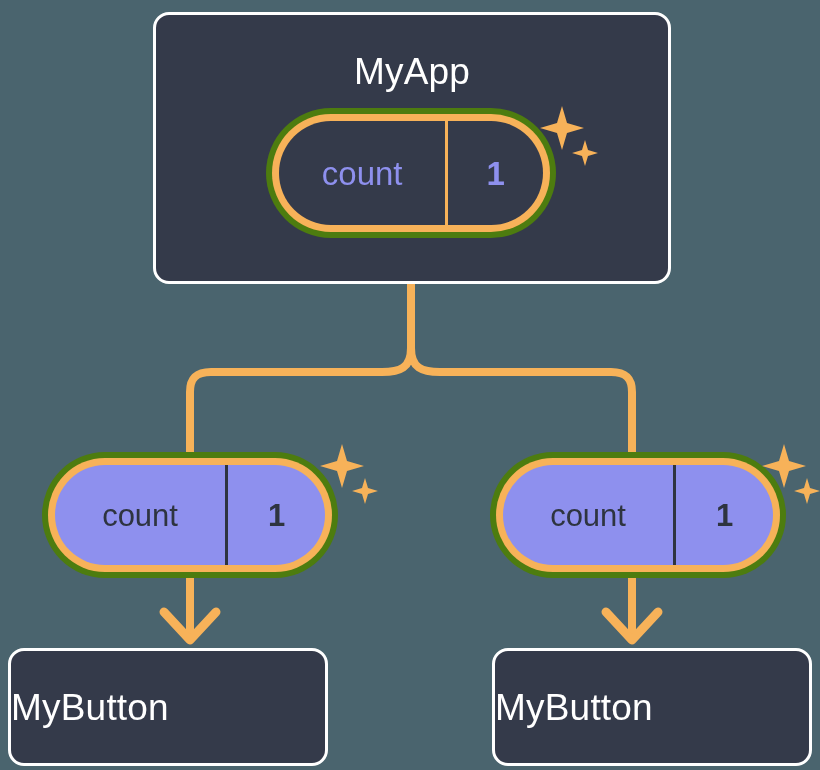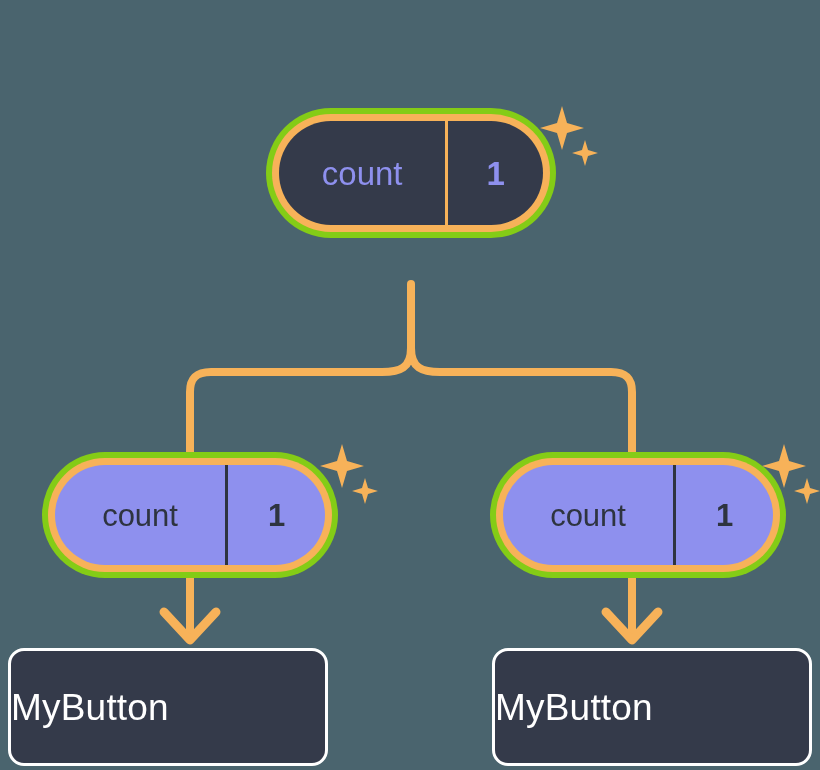--- a/index.html
+++ b/index.html
@@ -70,21 +70,21 @@
     width: 320px;
     height: 118px;
   }
 
   
   .pill {
     position: absolute;
     z-index: 3;
     box-sizing: border-box;
     border-radius: 999px;
-    background: #84cc16;            
+    background: #4d7c0f;            
     padding: 6px;
     display: flex;
   }
   .pill-mid {
     border-radius: 999px;
     background: #f7b259;            
     padding: 7px;
     display: flex;
     flex: 1;
   }
@@ -169,20 +169,23 @@
       <path d="M190,578 L190,642" fill="none" stroke="#f7b259" stroke-width="8" stroke-linecap="butt"></path>
       <path d="M164,612 L190,640 L216,612" fill="none" stroke="#f7b259" stroke-width="9" stroke-linecap="round" stroke-linejoin="round"></path>
     </g>
 
     <g>
       <path d="M632,578 L632,642" fill="none" stroke="#f7b259" stroke-width="8" stroke-linecap="butt"></path>
       <path d="M606,612 L632,640 L658,612" fill="none" stroke="#f7b259" stroke-width="9" stroke-linecap="round" stroke-linejoin="round"></path>
     </g>
   </svg>
 
+  <div class="card" id="card-app">
+    <span class="card-title">MyApp</span>
+  </div>
 
   <div class="pill pill--dark" id="pill-app">
     <div class="pill-mid">
       <div class="pill-inner">
         <span class="pill-key">count</span>
         <span class="pill-val">1</span>
       </div>
     </div>
   </div>
 

